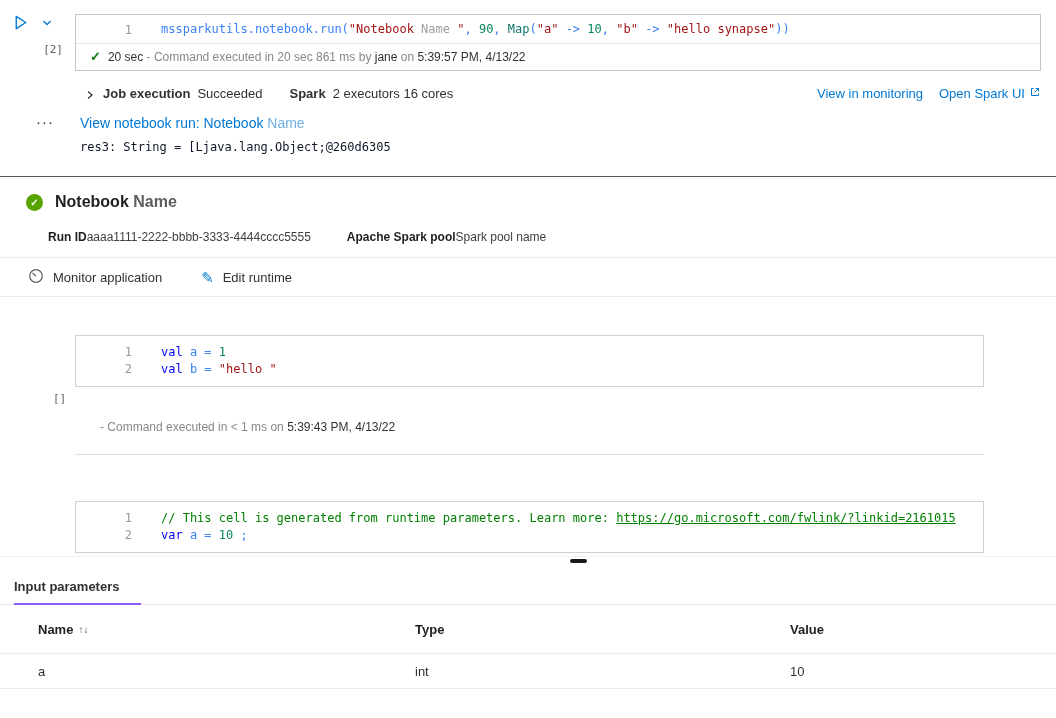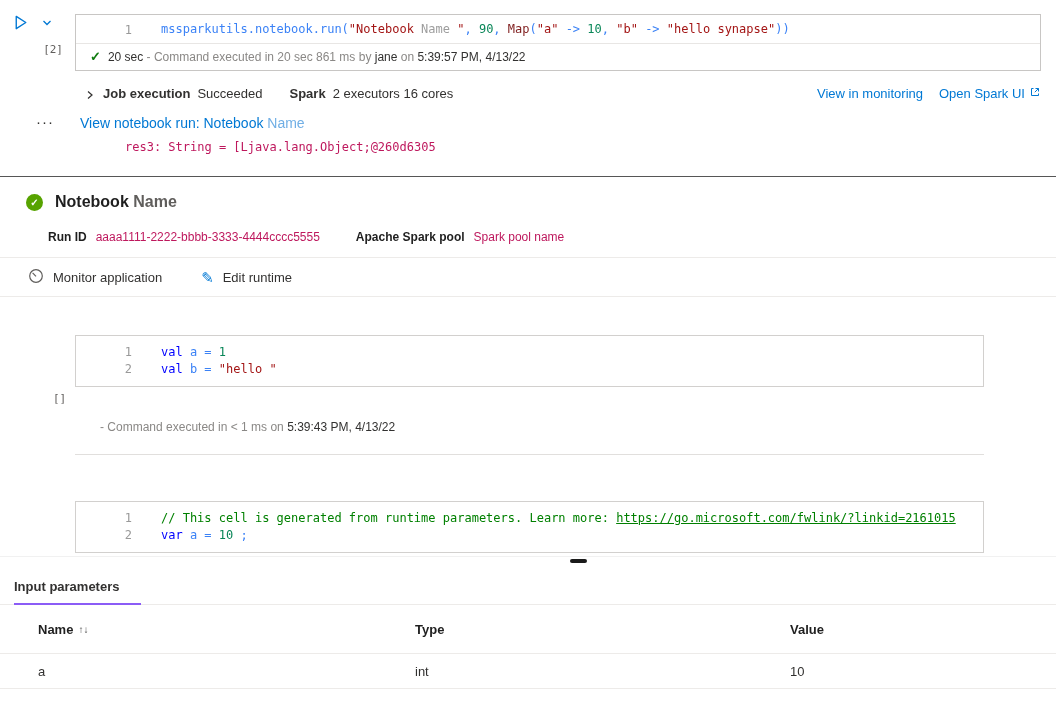--- a/index.html
+++ b/index.html
@@ -22,52 +22,52 @@
   .cell-status{display:flex;align-items:center;gap:7px;border-top:1px solid #e8e6e4;
                padding:5px 0 6px 14px;font-size:12px;white-space:pre;}
   .check{color:#107c10;font-weight:bold;font-size:13px;}
 
   
   .tok-plain{color:#3b82f6;}
   .tok-string{color:#a31515;}
   .tok-muted{color:#9d9d9d;}
   .tok-number{color:#098658;}
   .tok-keyword{color:#0000ff;}
-  .tok-type{color:#7f1d1d;}
+  .tok-type{color:#0f766e;}
   .tok-comment{color:#008000;}
   .tok-comment-link{color:#008000;text-decoration:underline;}
   .tok-dark{color:#323130;}
   .tok-gray{color:#8a8886;}
 
   
   .job-row{display:flex;align-items:flex-end;margin:15px 15px 0 84px;font-size:13px;gap:7px;}
   .spark-label{margin-left:20px;}
   .flex-spacer{flex:1;}
   .job-links{display:flex;align-items:center;gap:16px;font-size:13px;margin-left:44px;}
   .ext-link{display:inline-flex;align-items:center;gap:4px;}
 
   
   .nbrun-row{display:flex;margin:14px 0 0 36px;}
   .more-dots{width:44px;flex:none;color:#323130;font-size:15px;letter-spacing:1px;cursor:pointer;line-height:14px;}
   .nbrun-link{font-size:14px;}
   .link-lighter{color:#71afe5;}
-  .result-line{font-size:12px;margin-top:9px;color:#be185d;margin-left:45px;}
+  .result-line{font-size:12px;margin-top:9px;color:#0f172a;}
 
   .divider-dark{border-top:1px solid #565656;margin-top:22px;}
   .divider-light{border-top:1px solid #edebe9;}
 
   
   .nb-header{display:flex;align-items:center;gap:12px;padding:16px 0 0 26px;}
   .check-circle{width:17px;height:17px;border-radius:50%;background:#57a300;color:#fff;
                 font-size:10px;font-weight:bold;display:flex;align-items:center;justify-content:center;flex:none;}
   .nb-title{font-size:16px;font-weight:600;color:#1f1f1f;}
   .title-2{color:#605e5c;}
   .meta-row{display:flex;align-items:center;padding-left:48px;margin-top:19px;font-size:12px;}
   .meta-label{font-weight:700;color:#1f1f1f;}
-  .meta-value{margin-left:9px;color:#be185d;}
+  .meta-value{color:#404040;}
   .pool-label{margin-left:36px;}
   .hdr-div{margin-top:13px;}
 
   
   .toolbar{display:flex;align-items:center;gap:39px;height:38px;padding-left:28px;}
   .tb-item{display:flex;align-items:center;gap:9px;font-size:13px;color:#323130;background:none;border:none;cursor:pointer;padding:0;font-family:inherit;}
   .pencil{color:#0078d4;font-size:15px;line-height:15px;}
 
   
   .embedded{margin-top:38px;}

